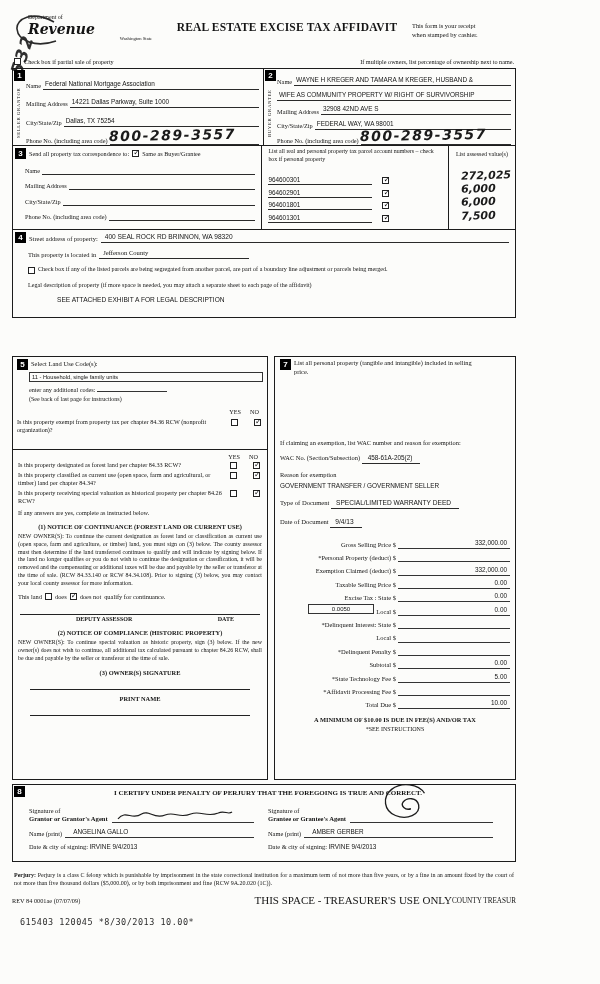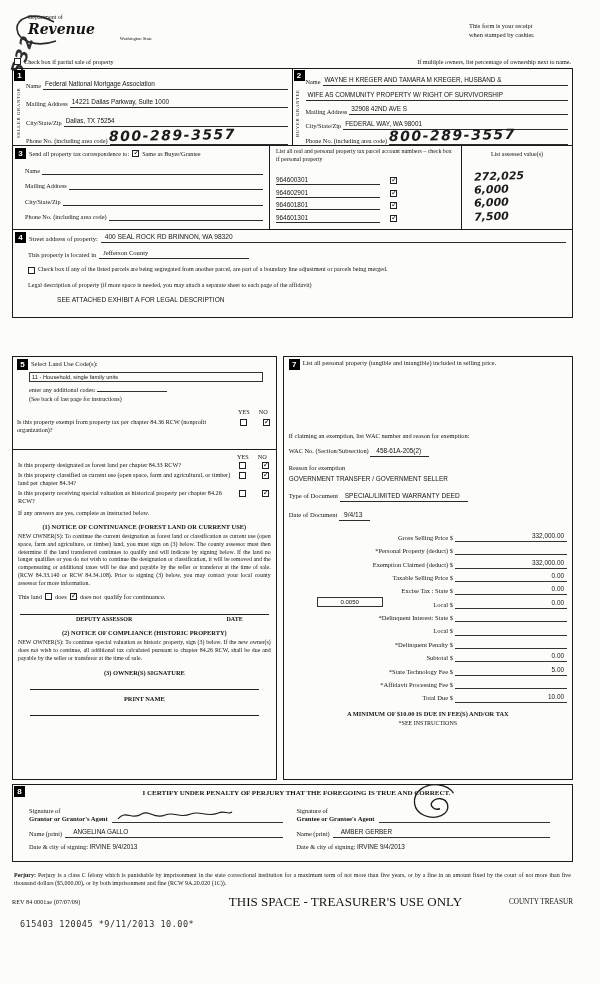--- a/index.html
+++ b/index.html
@@ -1,18 +1,18 @@
 <!DOCTYPE html>
 <html><head>
 <meta charset="utf-8">
 <style>
   *{margin:0;padding:0;box-sizing:border-box}
   html,body{background:#ffffff}
   .page{width:600px;height:984px;background:#fcfcfa;position:relative;font-family:"Liberation Serif",serif;color:#141414;overflow:hidden;font-size:6.5px;line-height:1.25;margin:0 auto}
-  .inner{position:absolute;left:12px;top:12px;width:561px}
+  .inner{position:absolute;left:12px;top:12px;width:504px}
   .sans{font-family:"Liberation Sans",sans-serif}
   .bold{font-weight:bold}
   .u{border-bottom:1px solid #2a2a2a;display:inline-block}
   .hand{font-family:"DejaVu Sans",sans-serif;font-style:italic;font-weight:bold;color:#1b1b1b}
   .num{display:inline-block;width:11px;height:11px;background:#000;color:#fff;font-size:8px;font-weight:bold;text-align:center;line-height:11px;font-family:"Liberation Sans",sans-serif;flex:0 0 auto}
   .cb{display:inline-block;width:7px;height:7px;border:1px solid #222;background:#fff;position:relative;vertical-align:-1px;flex:0 0 auto}
   .cb.on::after{content:"✓";position:absolute;left:0px;top:-3px;font-size:8px;font-weight:bold;color:#111;font-family:"DejaVu Sans",sans-serif}
   .corner-note{position:absolute;left:2px;top:44px;font-size:17px;letter-spacing:2px;transform:rotate(-72deg);opacity:.9}
   
   .hdr{display:flex;align-items:flex-start;height:44px}
@@ -124,21 +124,21 @@
   .s8-sigarea{flex:1;border-bottom:1px solid #333;height:18px;position:relative;margin-left:4px}
   .s8-sigarea svg{position:absolute;bottom:-2px;left:4px}
   .s8-sigarea.gee svg{bottom:-2px;top:auto;left:30px}
   .s8-name{display:flex;align-items:flex-end;margin-top:5px;font-size:6.4px}
   .s8-nameval{flex:1;border-bottom:1px solid #333;margin-left:3px;padding:0 0 1px 8px;font-size:6.4px}
   .s8-date{margin-top:5px;font-size:6.4px}
   
   .perjury{margin-top:9px;font-size:6px;text-align:justify;line-height:1.35;padding:0 2px}
   .footrow{display:flex;align-items:center;margin-top:7px;font-size:6.3px}
   .foot-rev{width:170px}
-  .foot-mid{flex:1;text-align:center;font-size:13px}
+  .foot-mid{flex:1;text-align:right;font-size:11px}
   .foot-cty{font-size:7.2px;white-space:nowrap}
   .stamp{margin-top:9px;font-family:"DejaVu Sans Mono",monospace;font-size:8.5px;letter-spacing:.5px;color:#2d2d2d;padding-left:8px}
 </style>
 </head>
 <body>
 
 <div class="page">
   <div class="corner-note hand">532</div>
   <div class="inner">
 
@@ -147,20 +147,21 @@
         <svg class="swoosh" width="48" height="34" viewBox="0 0 48 34">
           <path d="M42 8 C20 -4 4 5 5 15 C6 27 24 34 44 27" fill="none" stroke="#2a2a2a" stroke-width="1.6"></path>
         </svg>
         <div class="logo-txt">
           <div class="l-dept">Department of</div>
           <div class="l-name">Revenue</div>
           <div class="l-state">Washington State</div>
         </div>
       </div>
       <div class="title-wrap">
+        <div class="title">REAL ESTATE EXCISE TAX AFFIDAVIT</div>
       </div>
       <div class="receipt">
         <div>This form is your receipt</div>
         <div>when stamped by cashier.</div>
       </div>
     </div>
     <div class="partial-row">
       <span class="lft">
         <span class="cb"></span>
         <span>Check box if partial sale of property</span>
@@ -511,16 +512,16 @@
 
     <div class="perjury">
       <span class="plab bold">Perjury:</span>
       <span>Perjury is a class C felony which is punishable by imprisonment in the state correctional institution for a maximum term of not more than five years, or by a fine in an amount fixed by the court of not more than five thousand dollars ($5,000.00), or by both imprisonment and fine (RCW 9A.20.020 (1C)).</span>
     </div>
     <div class="footrow">
       <span class="foot-rev">REV 84 0001ae (07/07/09)</span>
       <span class="foot-mid">THIS SPACE - TREASURER'S USE ONLY</span>
       <span class="foot-cty">COUNTY TREASUR</span>
     </div>
-    <div class="stamp">615403 120045 *9/11/2013 10.00*</div>
+    <div class="stamp">615403 120045 *8/30/2013 10.00*</div>
 
   </div>
 </div>
 
 </body></html>

